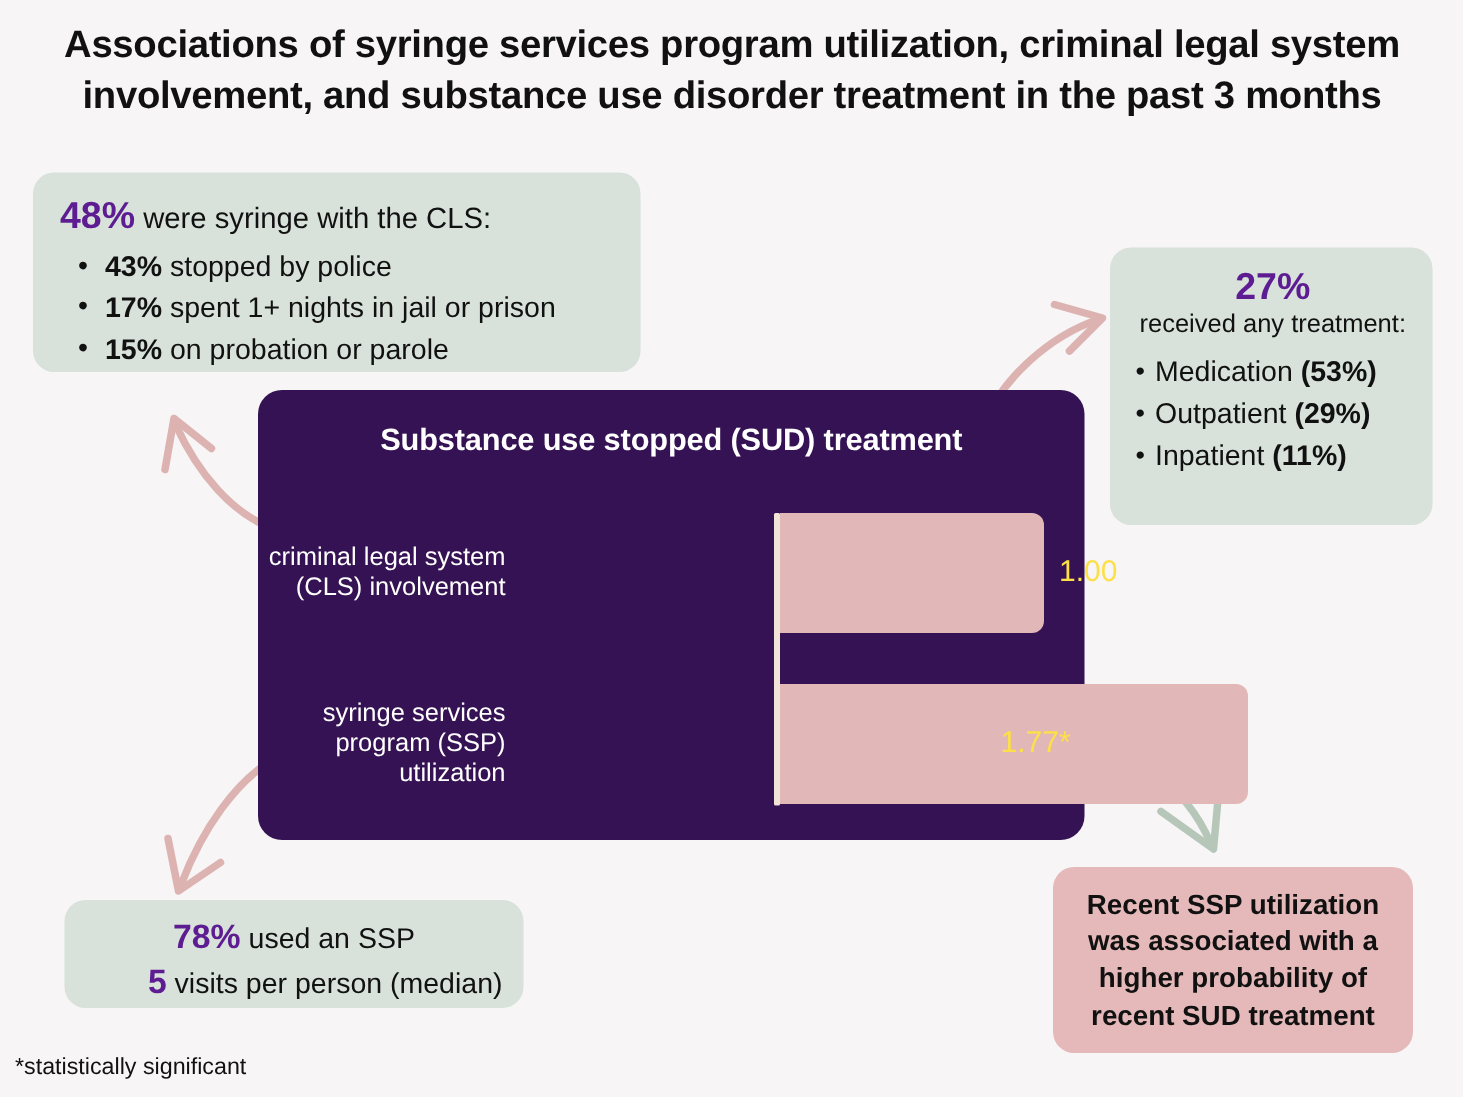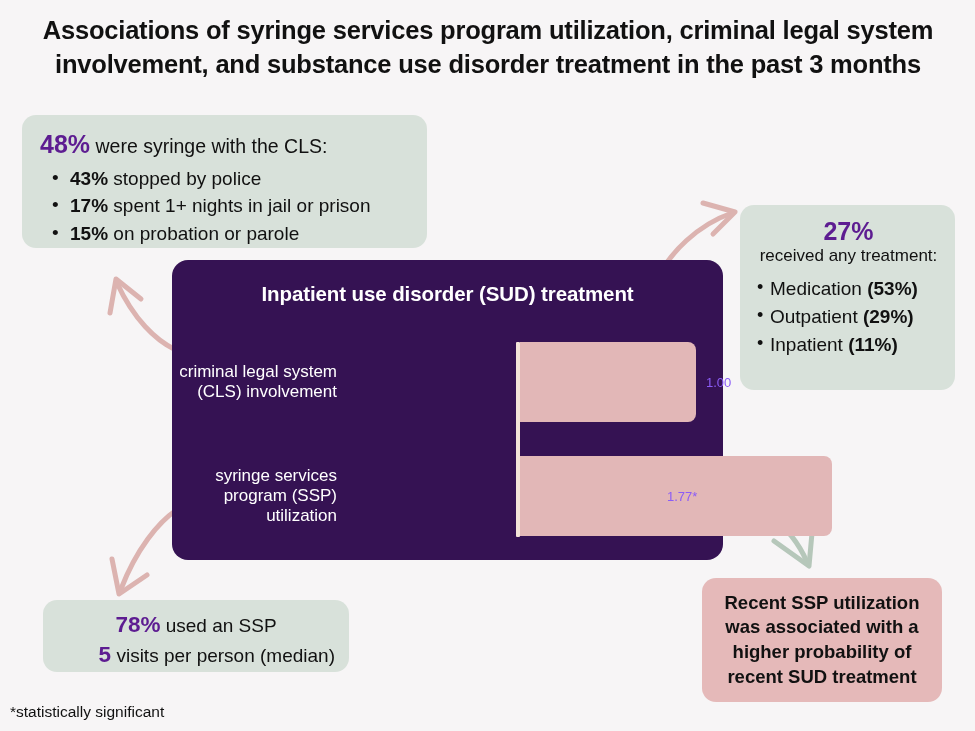--- a/index.html
+++ b/index.html
@@ -85,21 +85,20 @@
   }
   #cls-box li .b { font-weight: bold; }
 
   
   #treat-box {
     left: 740px;
     top: 165px;
     width: 215px;
     height: 185px;
     padding: 12px 12px 10px 14px;
-    margin-top: 40px;
   }
   #treat-box .pct {
     display: block;
     text-align: center;
     font-size: 25px;
     line-height: 1.15;
   }
   #treat-box .sub {
     display: block;
     text-align: center;
@@ -226,22 +225,22 @@
     left: 348px;
     top: 0;
     height: 80px;
     background: #e2b7b7;
     border-radius: 0 8px 8px 0;
   }
   .bar-value {
     position: absolute;
     top: 50%;
     transform: translateY(-50%);
-    color: #8b5cf6;
-    font-size: 13px;
+    color: #fde047;
+    font-size: 20px;
     white-space: nowrap;
   }
 
   
   #arrow-layer {
     position: absolute;
     left: 0;
     top: 0;
     width: 975px;
     height: 731px;
@@ -312,21 +311,21 @@
         <span class="b">(29%)</span>
       </li>
       <li>
         <span>Inpatient</span>
         <span class="b">(11%)</span>
       </li>
     </ul>
   </div>
 
   <div id="chart-panel">
-    <div id="chart-title">Inpatient use disorder (SUD) treatment</div>
+    <div id="chart-title">Substance use stopped (SUD) treatment</div>
     <div class="axis-line"></div>
 
     <div class="bar-row" id="row-cls">
       <div class="bar-label">criminal legal system (CLS) involvement</div>
       <div class="bar" style="width:176px;"></div>
       <div class="bar-value" style="left:534px;">1.00</div>
     </div>
 
     <div class="bar-row" id="row-ssp">
       <div class="bar-label">syringe services program (SSP) utilization</div>

